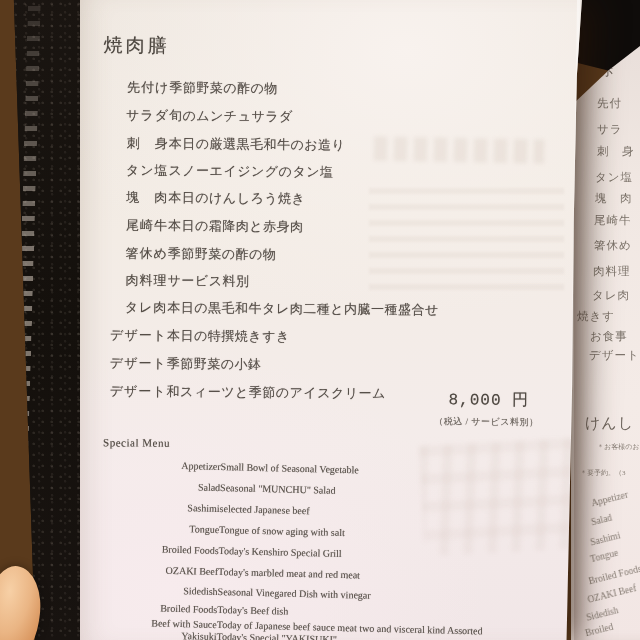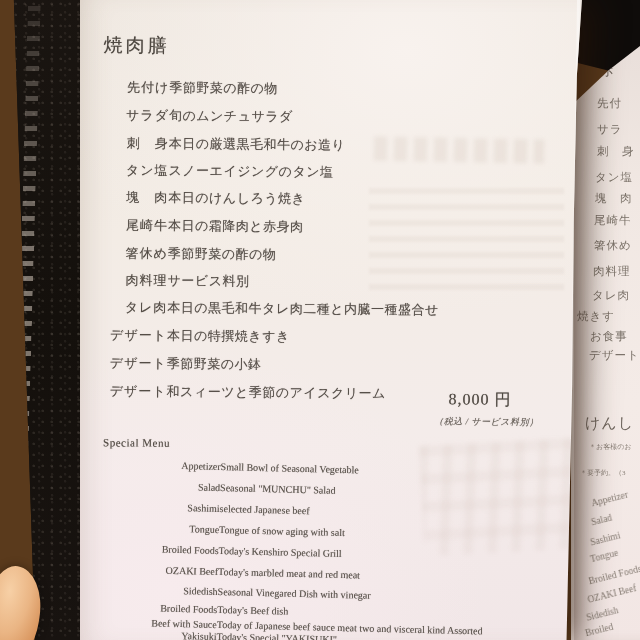--- a/index.html
+++ b/index.html
@@ -44,22 +44,22 @@
 
   .content{position:absolute;inset:0;transform:rotate(.5deg);transform-origin:0 0;
     color:#57504a;text-shadow:0 0 .7px rgba(87,80,74,.55);}
 
   .title{position:absolute;left:30px;top:32px;font-size:19px;letter-spacing:3px;color:#4f4942;}
 
   .jrow{position:absolute;left:31px;font-size:13px;white-space:nowrap;}
   .jrow .lbl{display:inline-block;width:65px;letter-spacing:1px;color:#544d46;}
   .jrow .val{letter-spacing:.5px;color:#57504a;}
 
-  .price{position:absolute;left:378px;top:386px;font-size:16px;letter-spacing:1px;color:#4f4942;}
-  .price-note{position:absolute;left:364px;top:412px;font-size:9px;letter-spacing:.5px;color:#6b645d;font-style:italic;}
+  .price{position:absolute;left:378px;top:386px;font-size:16px;letter-spacing:1px;color:#4f4942;font-family:Liberation Mono, monospace;}
+  .price-note{position:absolute;left:364px;top:412px;font-size:9px;letter-spacing:.5px;color:#6b645d;}
 
   .course-head{position:absolute;left:33px;top:436px;font-size:11px;letter-spacing:.5px;color:#544d46;}
   .english{position:absolute;inset:0;transform:rotate(.9deg);transform-origin:40px 450px;}
   .erow{position:absolute;left:33px;font-size:10px;white-space:nowrap;color:#5a534c;}
   .erow .lbl{display:inline-block;width:118px;}
 
   
   .ghost{position:absolute;opacity:.5;pointer-events:none;}
   .ghost-head{left:300px;top:138px;width:170px;height:24px;
     background:repeating-linear-gradient(90deg,rgba(150,120,100,.20) 0 13px,rgba(150,120,100,0) 13px 20px);
@@ -111,21 +111,21 @@
     <div class="sp-text sp-jp" style="left:24px;top:130px">タン塩</div>
     <div class="sp-text sp-jp" style="left:24px;top:151px">塊　肉</div>
     <div class="sp-text sp-jp" style="left:23px;top:173px">尾崎牛</div>
     <div class="sp-text sp-jp" style="left:23px;top:198px">箸休め</div>
     <div class="sp-text sp-jp" style="left:22px;top:224px">肉料理</div>
     <div class="sp-text sp-jp" style="left:21px;top:248px">タレ肉</div>
     <div class="sp-text sp-jp" style="left:6px;top:269px">焼きす</div>
     <div class="sp-text sp-jp" style="left:19px;top:289px">お食事</div>
     <div class="sp-text sp-jp" style="left:18px;top:308px">デザート</div>
     <div class="sp-text sp-big" style="left:14px;top:374px">けんし</div>
-    <div class="sp-text sp-note" style="left:18px;top:402px">＊お客様のお</div>
+    <div class="sp-text sp-note" style="left:26px;top:402px">＊お客様のお</div>
     <div class="sp-text sp-note" style="left:9px;top:428px">＊要予約。（3</div>
     <div class="sp-text sp-en" style="left:20px;top:454px">Appetizer</div>
     <div class="sp-text sp-en" style="left:20px;top:475px">Salad</div>
     <div class="sp-text sp-en" style="left:19px;top:494px">Sashimi</div>
     <div class="sp-text sp-en" style="left:19px;top:511px">Tongue</div>
     <div class="sp-text sp-en" style="left:17px;top:530px">Broiled Foods</div>
     <div class="sp-text sp-en" style="left:16px;top:549px">OZAKI Beef</div>
     <div class="sp-text sp-en" style="left:15px;top:569px">Sidedish</div>
     <div class="sp-text sp-en" style="left:14px;top:585px">Broiled</div>
   </div>

